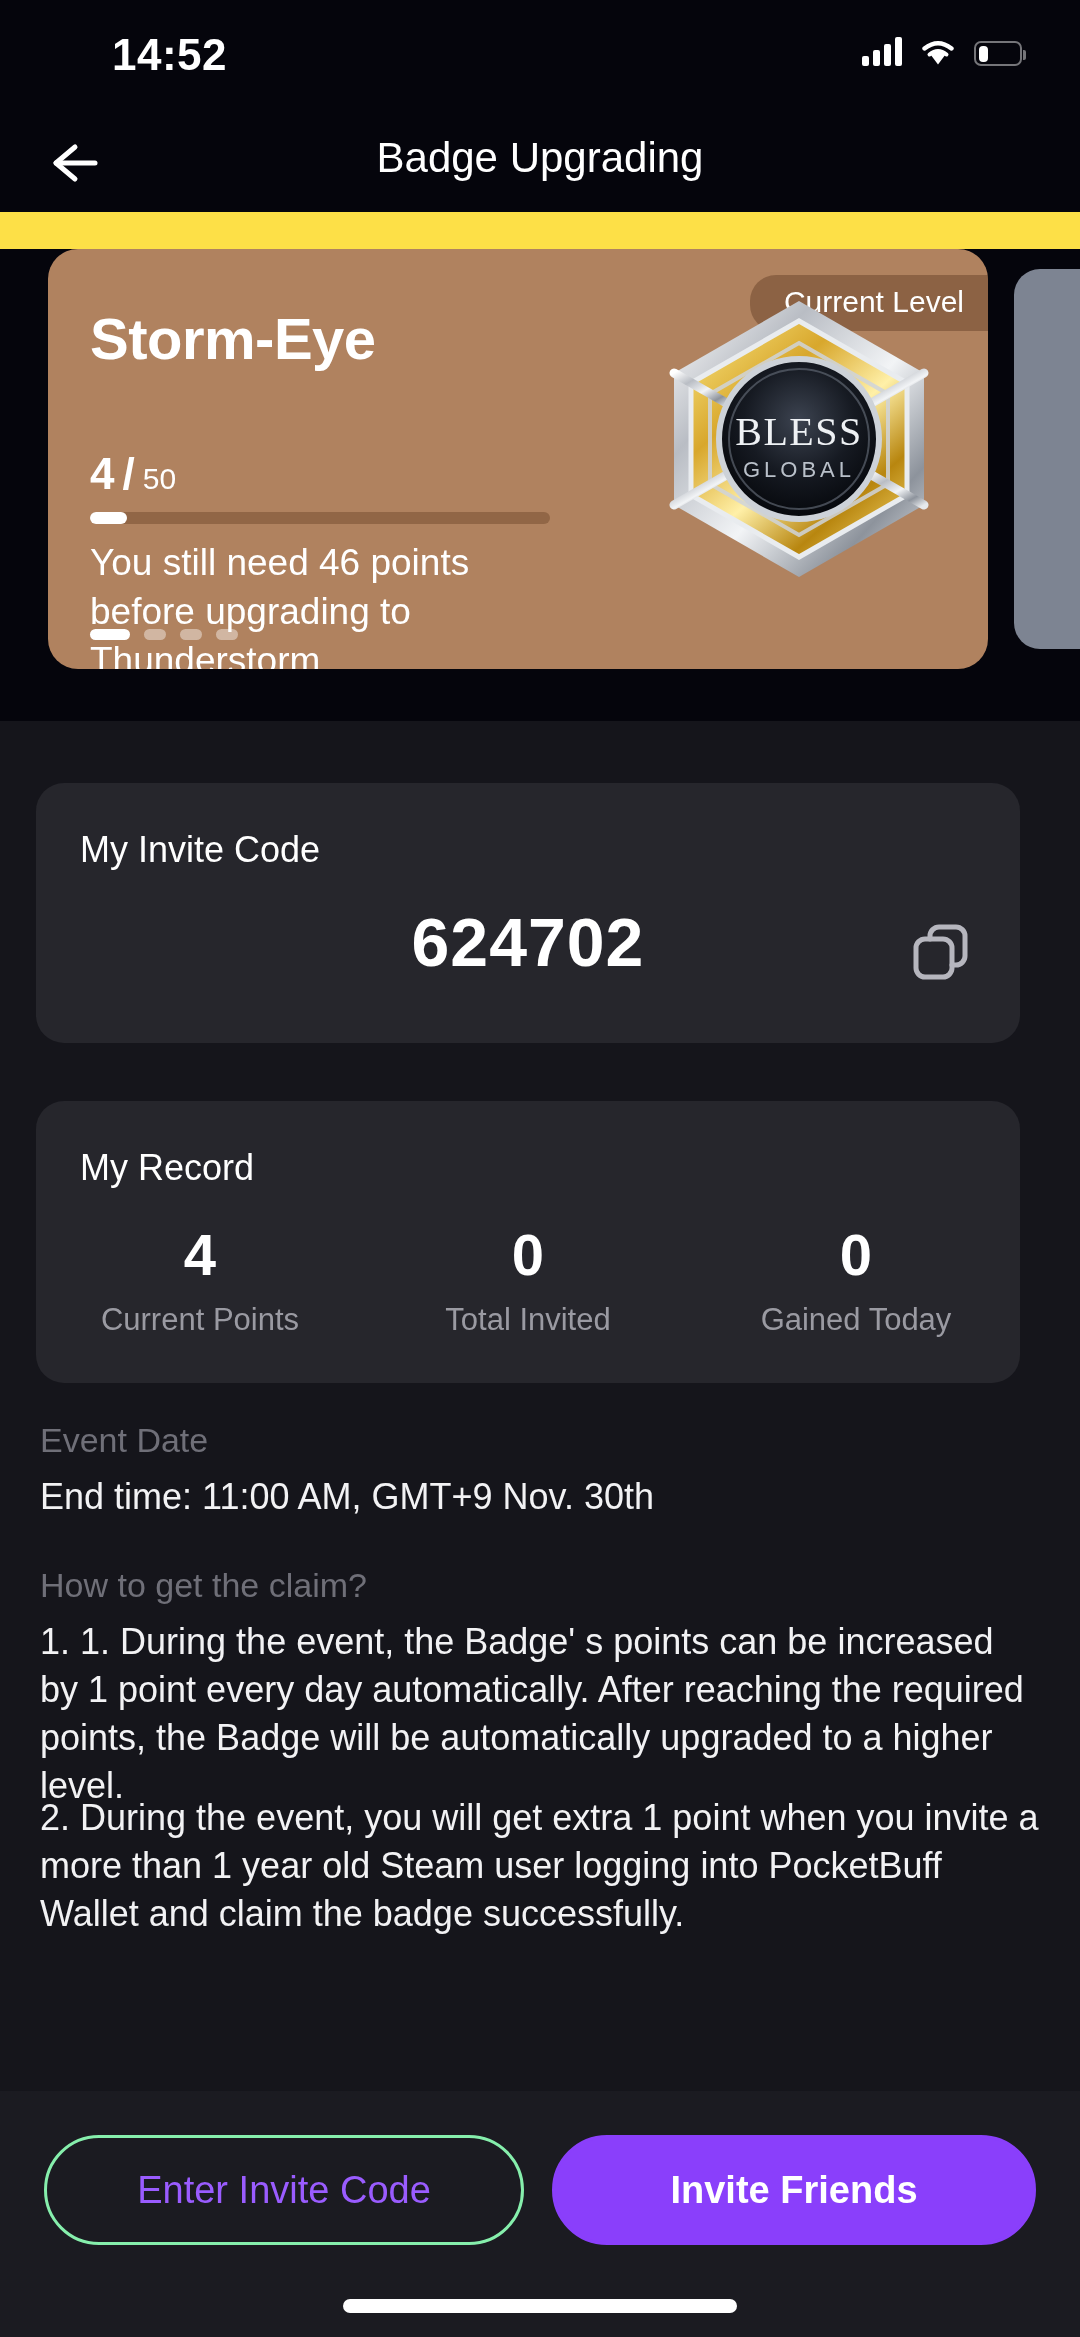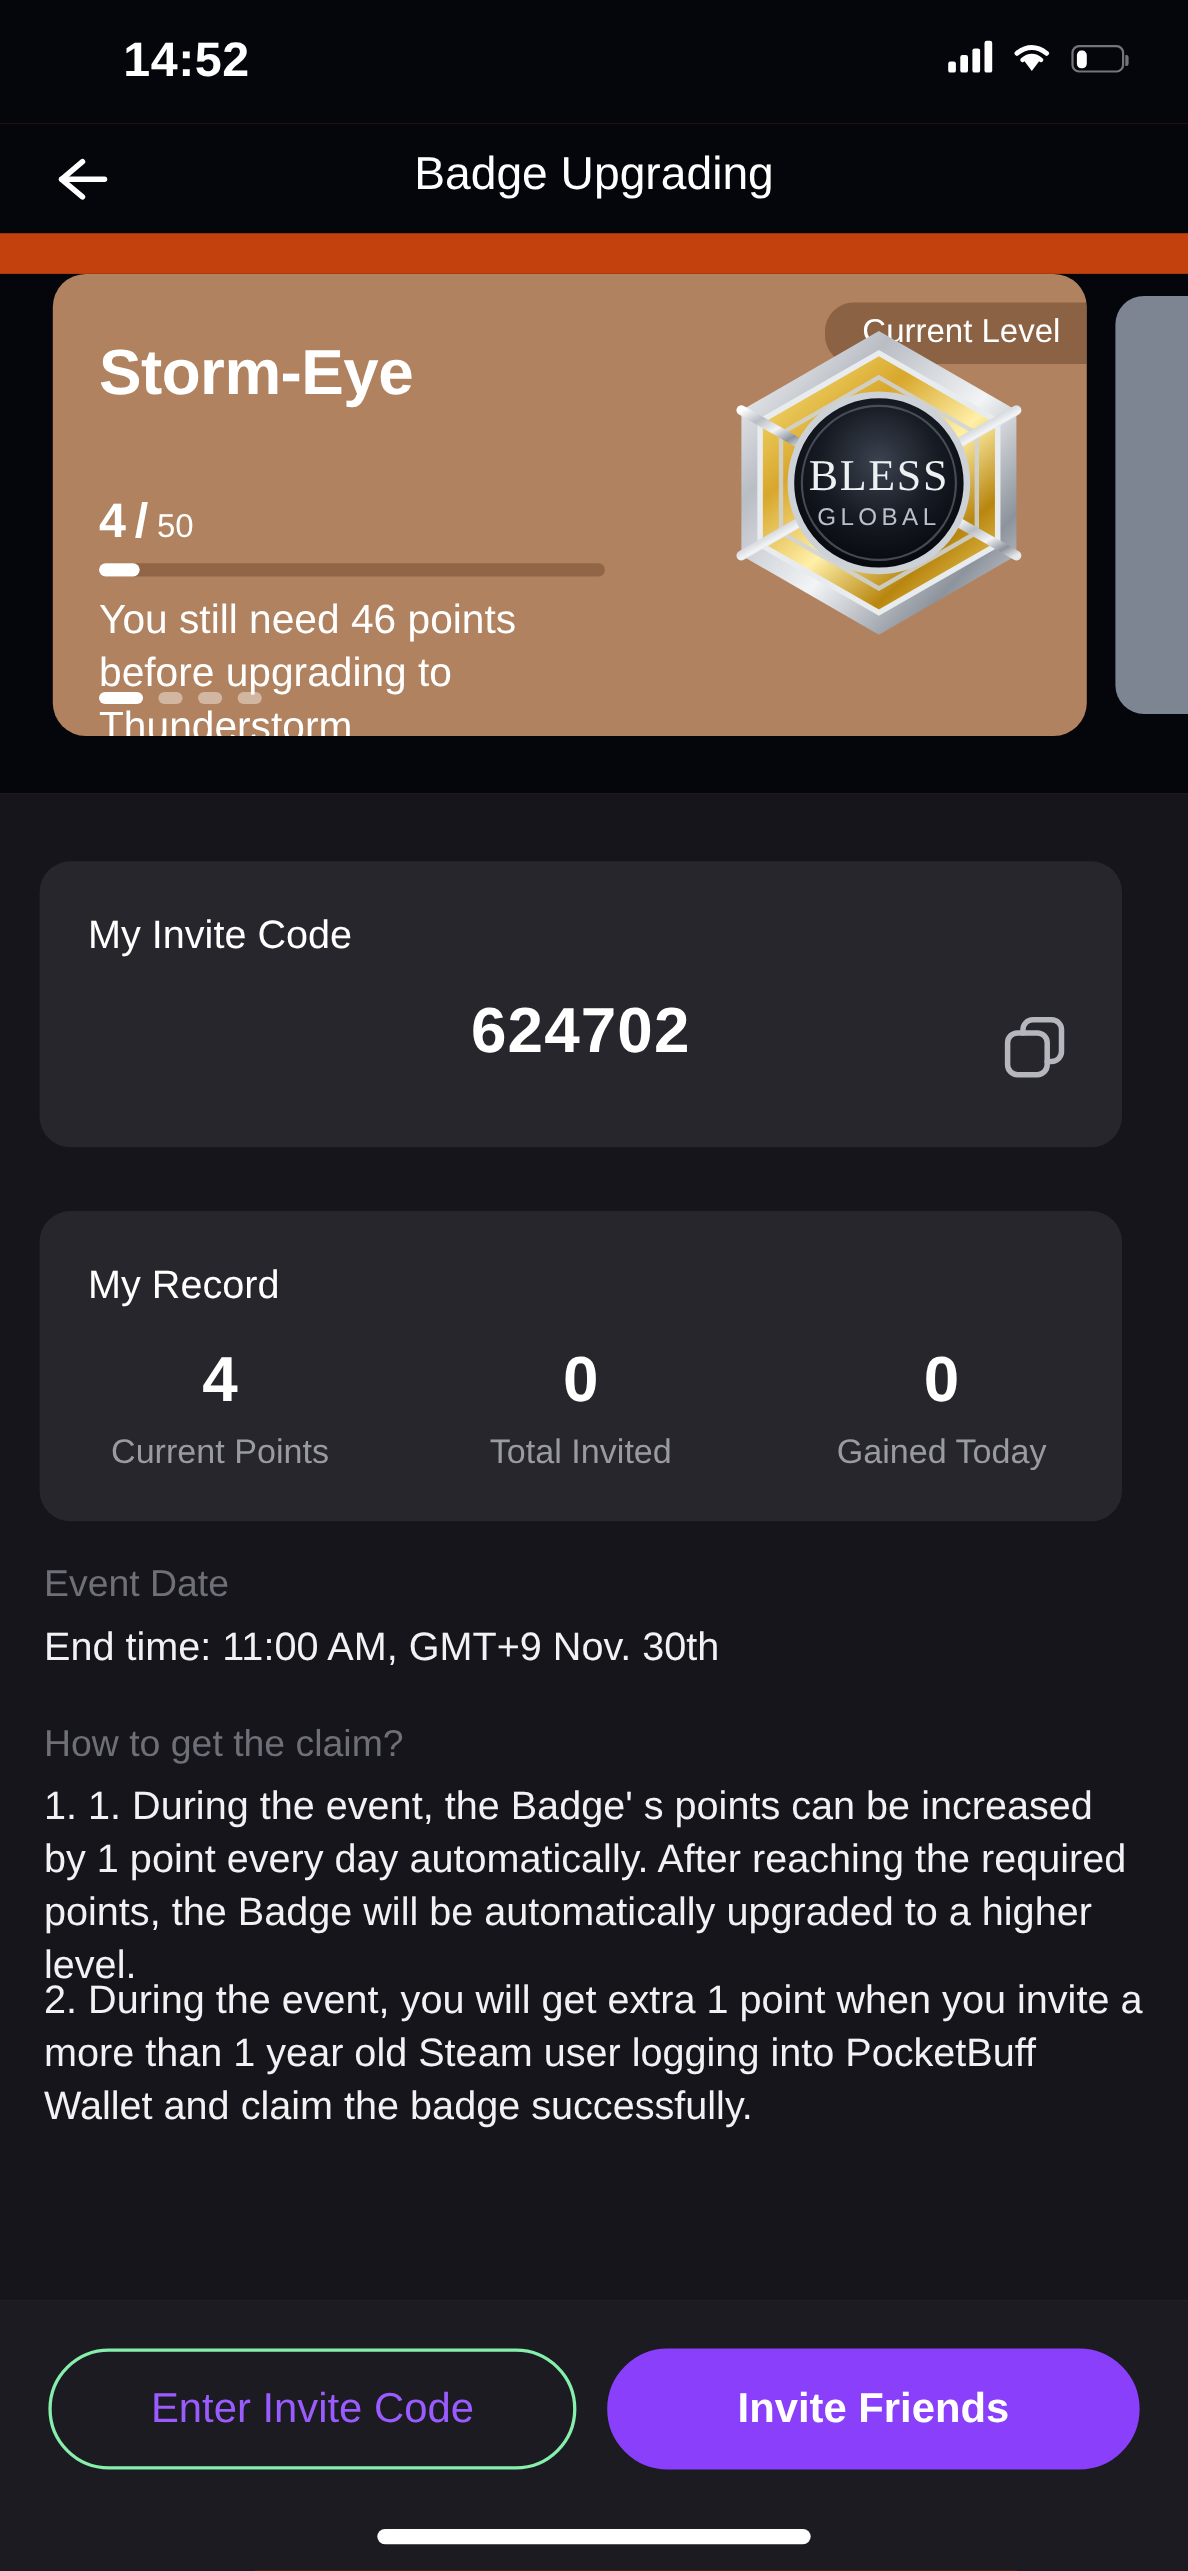--- a/index.html
+++ b/index.html
@@ -2,21 +2,21 @@
 <html><head>
 <meta charset="utf-8">
 <style>
   * { margin:0; padding:0; box-sizing:border-box; }
   html,body {
     width:1080px; height:2337px;
     background:#000; overflow:hidden;
     font-family:"Liberation Sans", sans-serif;
     -webkit-font-smoothing:antialiased;
   }
-  .phone { position:relative; width:1080px; height:2337px; background:#c2410c; overflow:hidden; }
+  .phone { position:relative; width:1080px; height:2337px; background:#fde047; overflow:hidden; }
 
   
   .statusbar { position:absolute; top:0; left:0; width:1080px; height:112px; background:#05050c; }
   .sb-time {
     position:absolute; left:112px; top:30px;
     font-size:44px; font-weight:700; color:#fff; letter-spacing:0.5px;
   }
   .sb-right { position:absolute; right:58px; top:36px; display:flex; align-items:flex-end; gap:18px; }
   .sig { display:flex; align-items:flex-end; gap:4px; height:30px; }
   .sig i { display:block; width:7px; background:#fff; border-radius:2px; }
@@ -78,21 +78,21 @@
   
   .body-sheet { position:absolute; top:721px; left:0; width:1080px; height:1370px; background:#15151b; }
 
   .card { position:absolute; left:36px; width:984px; background:#26262c; border-radius:28px; }
   .card-title { font-size:36px; color:#fff; }
 
   #invite-card { top:62px; height:260px; }
   #invite-card .card-title { position:absolute; left:44px; top:46px; }
   .invite-code {
     position:absolute; left:0; right:0; top:120px; text-align:center;
-    font-size:58px; font-weight:700; color:#fff; letter-spacing:1px;
+    font-size:68px; font-weight:700; color:#fff; letter-spacing:1px;
   }
   .copy-btn { position:absolute; right:48px; top:138px; width:62px; height:62px; cursor:pointer; }
 
   #record-card { top:380px; height:282px; }
   #record-card .card-title { position:absolute; left:44px; top:46px; }
   .stats { position:absolute; left:0; right:0; top:124px; display:flex; }
   .stat { flex:1; text-align:center; }
   .stat-val { font-size:58px; font-weight:700; color:#fff; line-height:1.05; }
   .stat-lbl { margin-top:16px; font-size:31px; color:#9a9aa2; }
 

